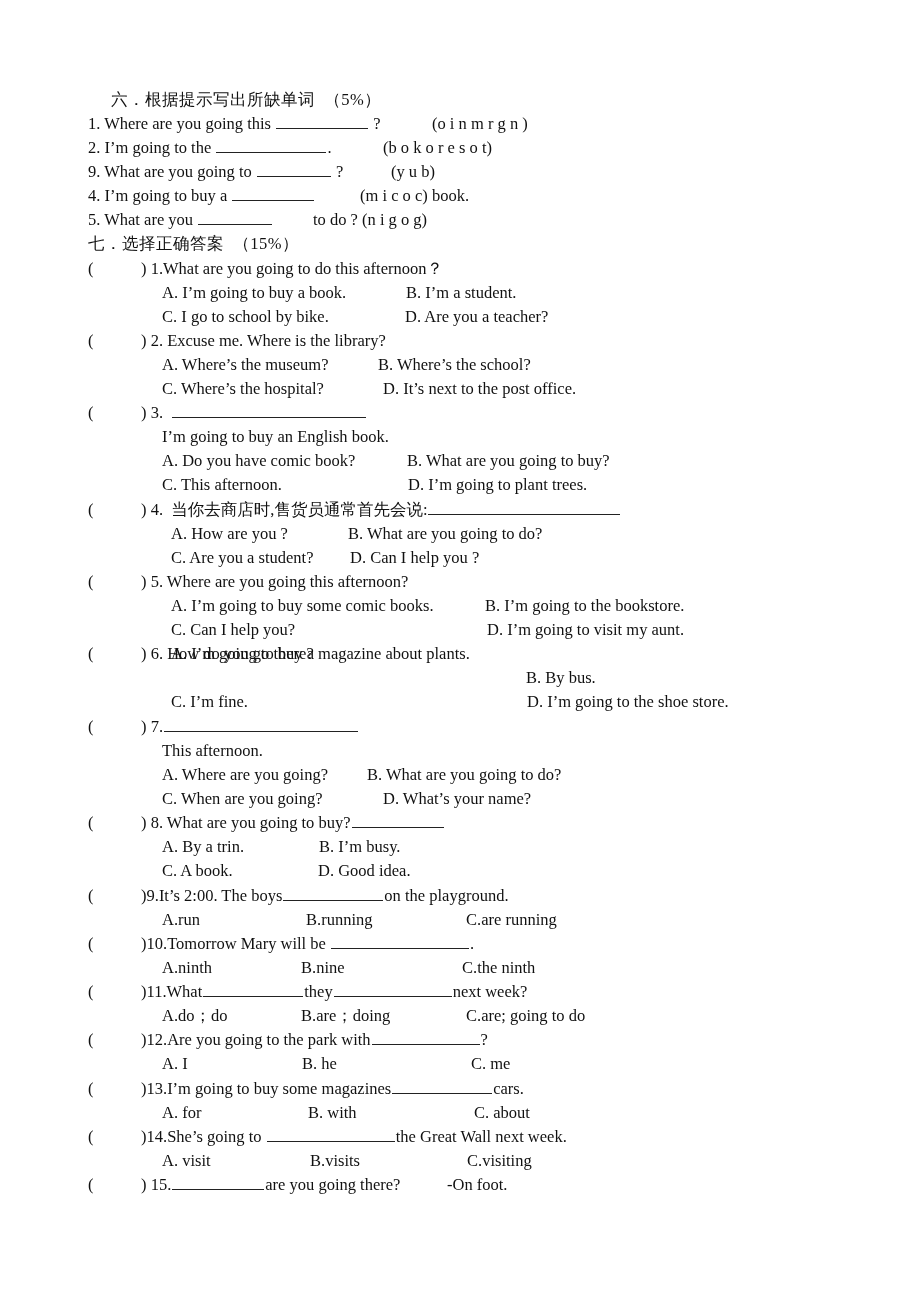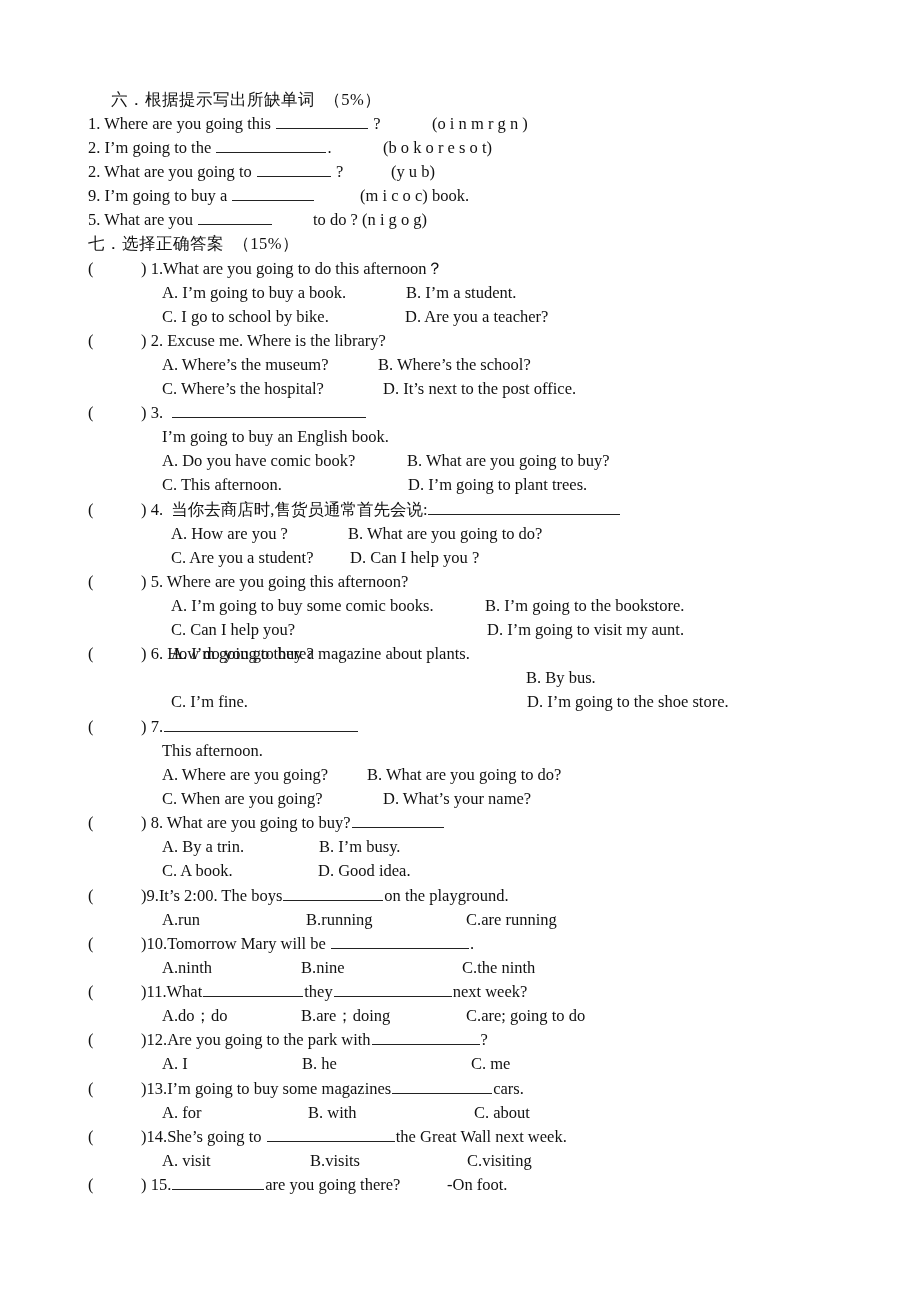--- a/index.html
+++ b/index.html
@@ -40,24 +40,24 @@
 <body>
 
 <div class="ln heading" style="left:88px;top:90px;margin-left:23px;">六．根据提示写出所缺单词  （5%）</div>
 
 <div class="ln" style="left:88px;top:114px;"><span>1. Where are you going this </span><span class="blank" style="width:92px"></span><span> ?</span></div>
 <div class="ln" style="left:432px;top:114px;">(o i n m r g n )</div>
 
 <div class="ln" style="left:88px;top:138px;"><span>2. I’m going to the </span><span class="blank" style="width:110px"></span><span>.</span></div>
 <div class="ln" style="left:383px;top:138px;">(b o k o r e s o t)</div>
 
-<div class="ln" style="left:88px;top:162px;"><span>2. What are you going to </span><span class="blank" style="width:74px"></span><span> ?</span></div>
+<div class="ln" style="left:88px;top:162px;"><span>9. What are you going to </span><span class="blank" style="width:74px"></span><span> ?</span></div>
 <div class="ln" style="left:391px;top:162px;">(y u b)</div>
 
-<div class="ln" style="left:88px;top:186px;"><span>9. I’m going to buy a </span><span class="blank" style="width:82px"></span></div>
+<div class="ln" style="left:88px;top:186px;"><span>4. I’m going to buy a </span><span class="blank" style="width:82px"></span></div>
 <div class="ln" style="left:360px;top:186px;">(m i c o c) book.</div>
 
 <div class="ln" style="left:88px;top:210px;"><span>5. What are you </span><span class="blank" style="width:74px"></span></div>
 <div class="ln" style="left:313px;top:210px;">to do ? (n i g o g)</div>
 
 <div class="ln heading" style="left:88px;top:234px;">七．选择正确答案  （15%）</div>
 
 <div class="paren" style="left:88px;top:259px;">(</div>
 <div class="ln" style="left:141px;top:259px;"><span>)</span><span> </span><span>1.</span><span>What are you going to do this afternoon？</span></div>
 <div class="ln" style="left:162px;top:283px;">A. I’m going to buy a book.</div>

